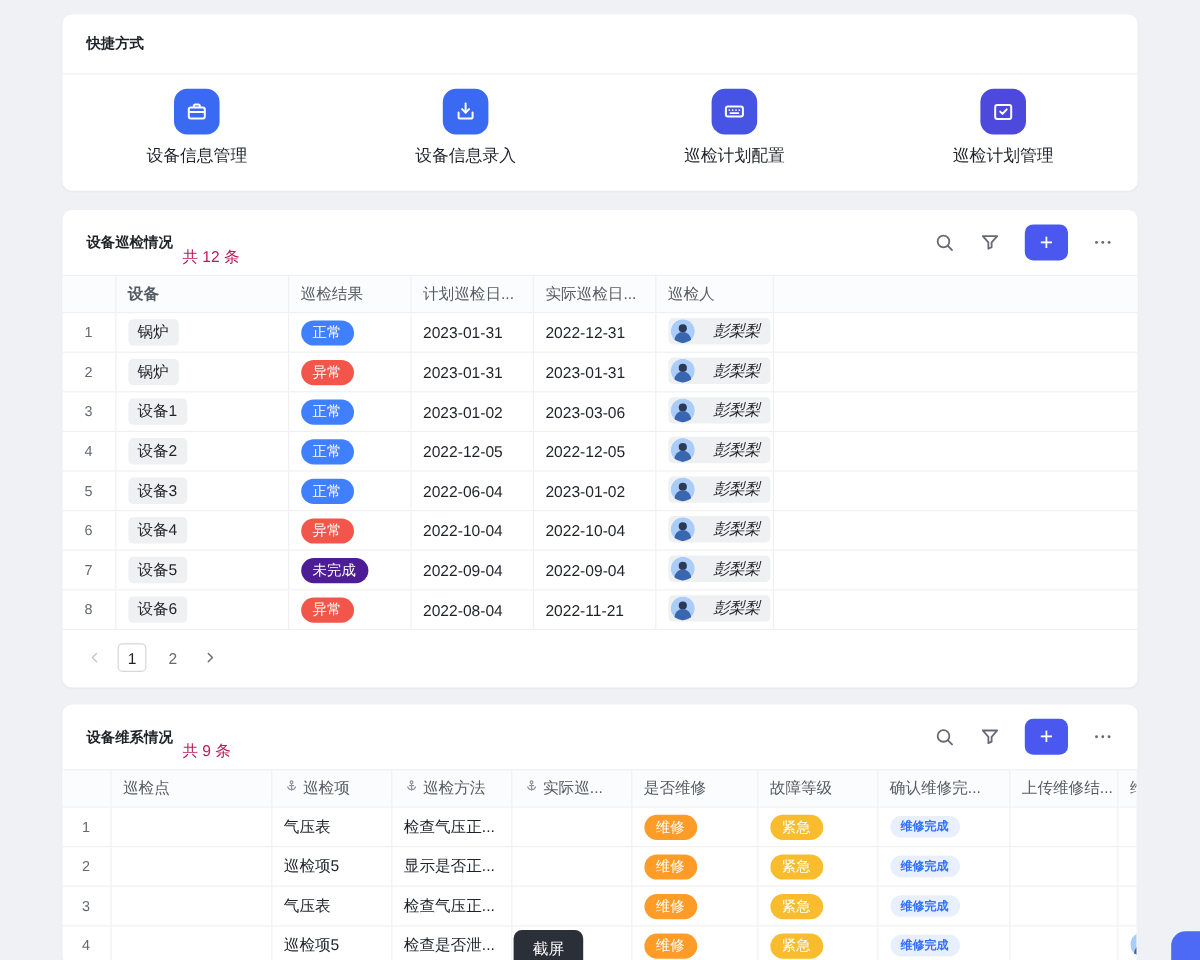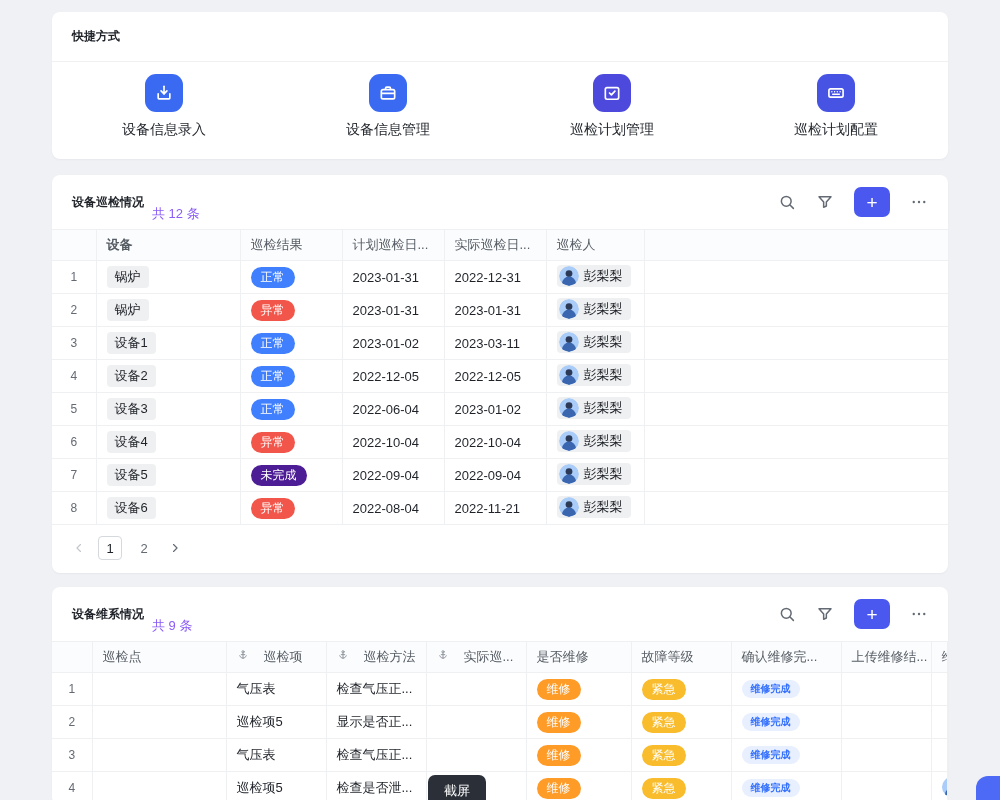--- a/index.html
+++ b/index.html
@@ -22,21 +22,21 @@
   #card-shortcuts { margin-top:12px; }
   #card-inspection { margin-top:16px; }
   #card-maintenance { margin-top:14px; }
 
   .card-head {
     display:flex; align-items:center;
     height:54px; padding:0 20px;
   }
   .card-head.divided { border-bottom:1px solid #f0f0f2; height:50px; }
   .card-title { font-size:12px; font-weight:bold; color:#1f2329; }
-  .count { margin-left:8px; font-size:13px; color:#8b5cf6;margin-top:24px; }
+  .count { margin-left:8px; font-size:13px; color:#be185d;margin-top:24px; }
 
   .toolbar { margin-left:auto; display:flex; align-items:center; gap:20px; }
   .icon-btn { display:inline-flex; align-items:center; justify-content:center; cursor:pointer; }
   .plus-btn {
     width:36px; height:30px; border:none; border-radius:7px;
     color:#fff; font-size:19px; line-height:1; cursor:pointer;
     display:inline-flex; align-items:center; justify-content:center;
     background:#4b58f0;
   }
 
@@ -57,21 +57,21 @@
     border-top:1px solid #eef0f2; border-bottom:1px solid #eef0f2; border-right:1px solid #eef0f2;
     white-space:nowrap; overflow:hidden;
   }
   td {
     height:33px; padding:0 10px; font-size:13px; color:#1f2329;
     border-bottom:1px solid #eef0f2; border-right:1px solid #eef0f2;
     white-space:nowrap; overflow:hidden;
   }
   th.filler, td.filler { border-right:none; }
   td.num { text-align:center; color:#646a73; padding:0; font-size:12px; }
-  th.th-lookup span { vertical-align:middle;margin-left:11px; }
+  th.th-lookup span { vertical-align:middle; }
   th svg.lookup { vertical-align:-1px; margin-right:4px; }
 
   .c-num  { width:44px; }
   .c-dev  { width:144px;font-weight:bold; }
   .c-res  { width:102px; }
   .c-plan { width:102px; }
   .c-act  { width:102px; }
   .c-insp { width:98px; }
 
   .m-num    { width:40px; }
@@ -90,22 +90,22 @@
   }
   .badge {
     display:inline-block; color:#fff; border-radius:11px;
     padding:2px 10px; font-size:12px;
   }
   .pill {
     display:inline-block; border-radius:11px; padding:2px 9px;
     font-size:10px; font-weight:bold;
   }
   .person {
-    display:inline-flex; align-items:center; gap:5px;
-    background:#eff0f1; border-radius:4px; padding:1px 8px 1px 2px;
+    display:inline-flex; align-items:center; gap:16px;
+    background:#eff0f1; border-radius:4px; padding:1px 8px 1px 2px;font-style:italic;
   }
   .person svg { border-radius:50%; display:block; }
 
   
   .pager { display:flex; align-items:center; gap:12px; padding:11px 20px 13px; }
   .page {
     min-width:24px; height:24px; display:inline-flex; align-items:center; justify-content:center;
     font-size:13px; color:#646a73; border-radius:4px; cursor:pointer; padding:0 4px;
   }
   .page.active { border:1px solid #d5d8dd; color:#1f2329; background:#fff; }
@@ -125,55 +125,55 @@
 </head>
 <body>
 
 <div class="card" id="card-shortcuts">
   <div class="card-head divided">
     <span class="card-title">快捷方式</span>
   </div>
   <div class="shortcut-row" id="shortcut-row">
       <div class="shortcut">
         <div class="shortcut-icon" style="background: rgb(58, 106, 242);">
+          <svg viewBox="0 0 24 24" width="20" height="20" fill="none" stroke="#fff" stroke-width="2">
+            <rect x="4" y="8" width="16" height="11" rx="2"></rect>
+            <path d="M9 8V6.5A1.5 1.5 0 0 1 10.5 5h3A1.5 1.5 0 0 1 15 6.5V8"></path>
+            <path d="M4 12.5h16"></path>
+          </svg>
+        </div>
+        <div class="shortcut-label">设备信息管理</div>
+      </div>
+      <div class="shortcut">
+        <div class="shortcut-icon" style="background: rgb(58, 106, 242);">
           <svg viewBox="0 0 24 24" width="20" height="20" fill="none" stroke="#fff" stroke-width="2" stroke-linecap="round" stroke-linejoin="round">
             <path d="M12 4v9"></path>
             <path d="M8.5 9.5L12 13l3.5-3.5"></path>
             <path d="M5 13v5a1 1 0 0 0 1 1h12a1 1 0 0 0 1-1v-5"></path>
           </svg>
         </div>
         <div class="shortcut-label">设备信息录入</div>
       </div>
       <div class="shortcut">
-        <div class="shortcut-icon" style="background: rgb(58, 106, 242);">
-          <svg viewBox="0 0 24 24" width="20" height="20" fill="none" stroke="#fff" stroke-width="2">
-            <rect x="4" y="8" width="16" height="11" rx="2"></rect>
-            <path d="M9 8V6.5A1.5 1.5 0 0 1 10.5 5h3A1.5 1.5 0 0 1 15 6.5V8"></path>
-            <path d="M4 12.5h16"></path>
+        <div class="shortcut-icon" style="background: rgb(70, 83, 227);">
+          <svg viewBox="0 0 24 24" width="20" height="20" fill="none" stroke="#fff">
+            <rect x="3.5" y="7" width="17" height="10" rx="2" stroke-width="2"></rect>
+            <path d="M7 10.5h.01M10.3 10.5h.01M13.6 10.5h.01M16.9 10.5h.01M8 13.5h8" stroke-width="1.8" stroke-linecap="round"></path>
           </svg>
         </div>
-        <div class="shortcut-label">设备信息管理</div>
+        <div class="shortcut-label">巡检计划配置</div>
       </div>
       <div class="shortcut">
         <div class="shortcut-icon" style="background: rgb(77, 73, 221);">
           <svg viewBox="0 0 24 24" width="20" height="20" fill="none" stroke="#fff" stroke-width="2" stroke-linecap="round" stroke-linejoin="round">
             <rect x="4" y="5.5" width="16" height="14" rx="2"></rect>
             <path d="M9 12l2.3 2.3 4.2-4.5"></path>
           </svg>
         </div>
         <div class="shortcut-label">巡检计划管理</div>
-      </div>
-      <div class="shortcut">
-        <div class="shortcut-icon" style="background: rgb(70, 83, 227);">
-          <svg viewBox="0 0 24 24" width="20" height="20" fill="none" stroke="#fff">
-            <rect x="3.5" y="7" width="17" height="10" rx="2" stroke-width="2"></rect>
-            <path d="M7 10.5h.01M10.3 10.5h.01M13.6 10.5h.01M16.9 10.5h.01M8 13.5h8" stroke-width="1.8" stroke-linecap="round"></path>
-          </svg>
-        </div>
-        <div class="shortcut-label">巡检计划配置</div>
       </div>
     </div>
 </div>
 
 <div class="card" id="card-inspection">
   <div class="card-head">
     <span class="card-title">设备巡检情况</span>
     <span class="count">共 12 条</span>
     <div class="toolbar">
       <span class="icon-btn">
@@ -240,21 +240,21 @@
               </svg>
               <span>彭梨梨</span>
             </span></td>
           <td class="filler"></td>
         </tr>
         <tr>
           <td class="c-num num">3</td>
           <td><span class="chip">设备1</span></td>
           <td><span class="badge" style="background: rgb(64, 128, 255);">正常</span></td>
           <td>2023-01-02</td>
-          <td>2023-03-11</td>
+          <td>2023-03-06</td>
           <td><span class="person">
               <svg viewBox="0 0 20 20" width="20" height="20">
                 <circle cx="10" cy="10" r="10" fill="#a9ccf8"></circle>
                 <circle cx="10" cy="7.6" r="3.4" fill="#2c3a58"></circle>
                 <path d="M3 17.6a7 7 0 0 1 14 0L10 20z" fill="#3a66b0"></path>
               </svg>
               <span>彭梨梨</span>
             </span></td>
           <td class="filler"></td>
         </tr>

